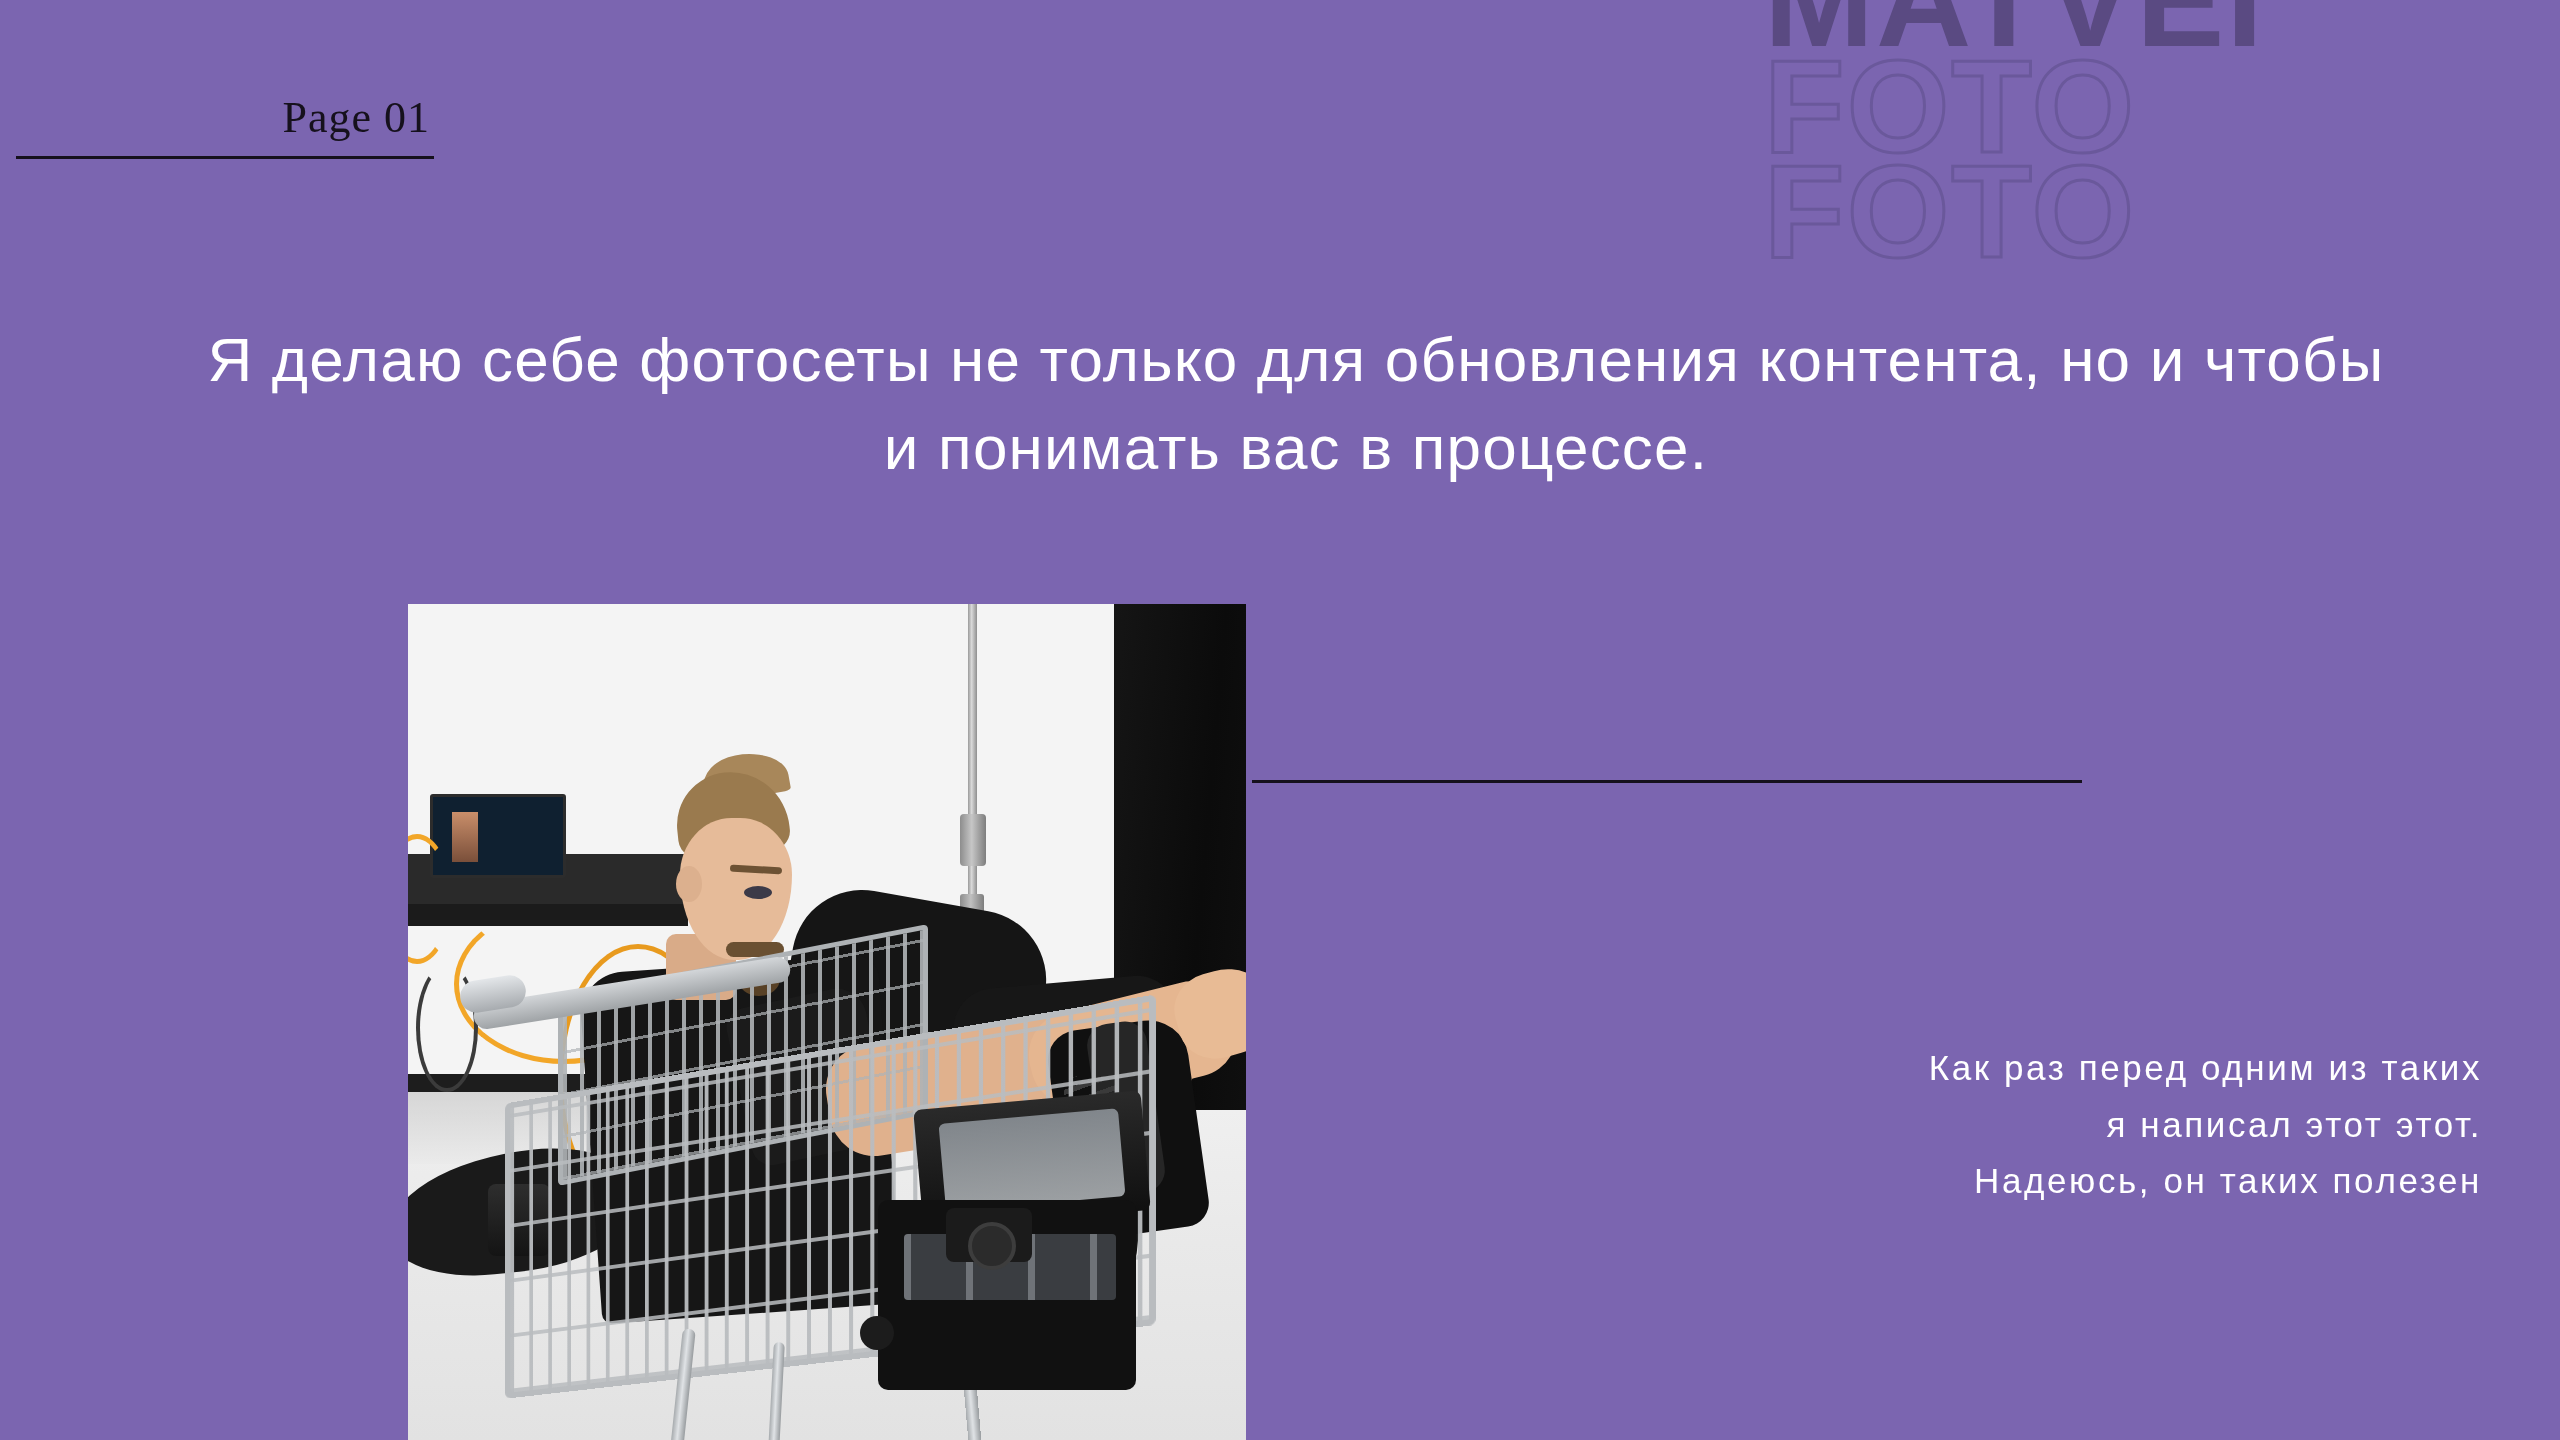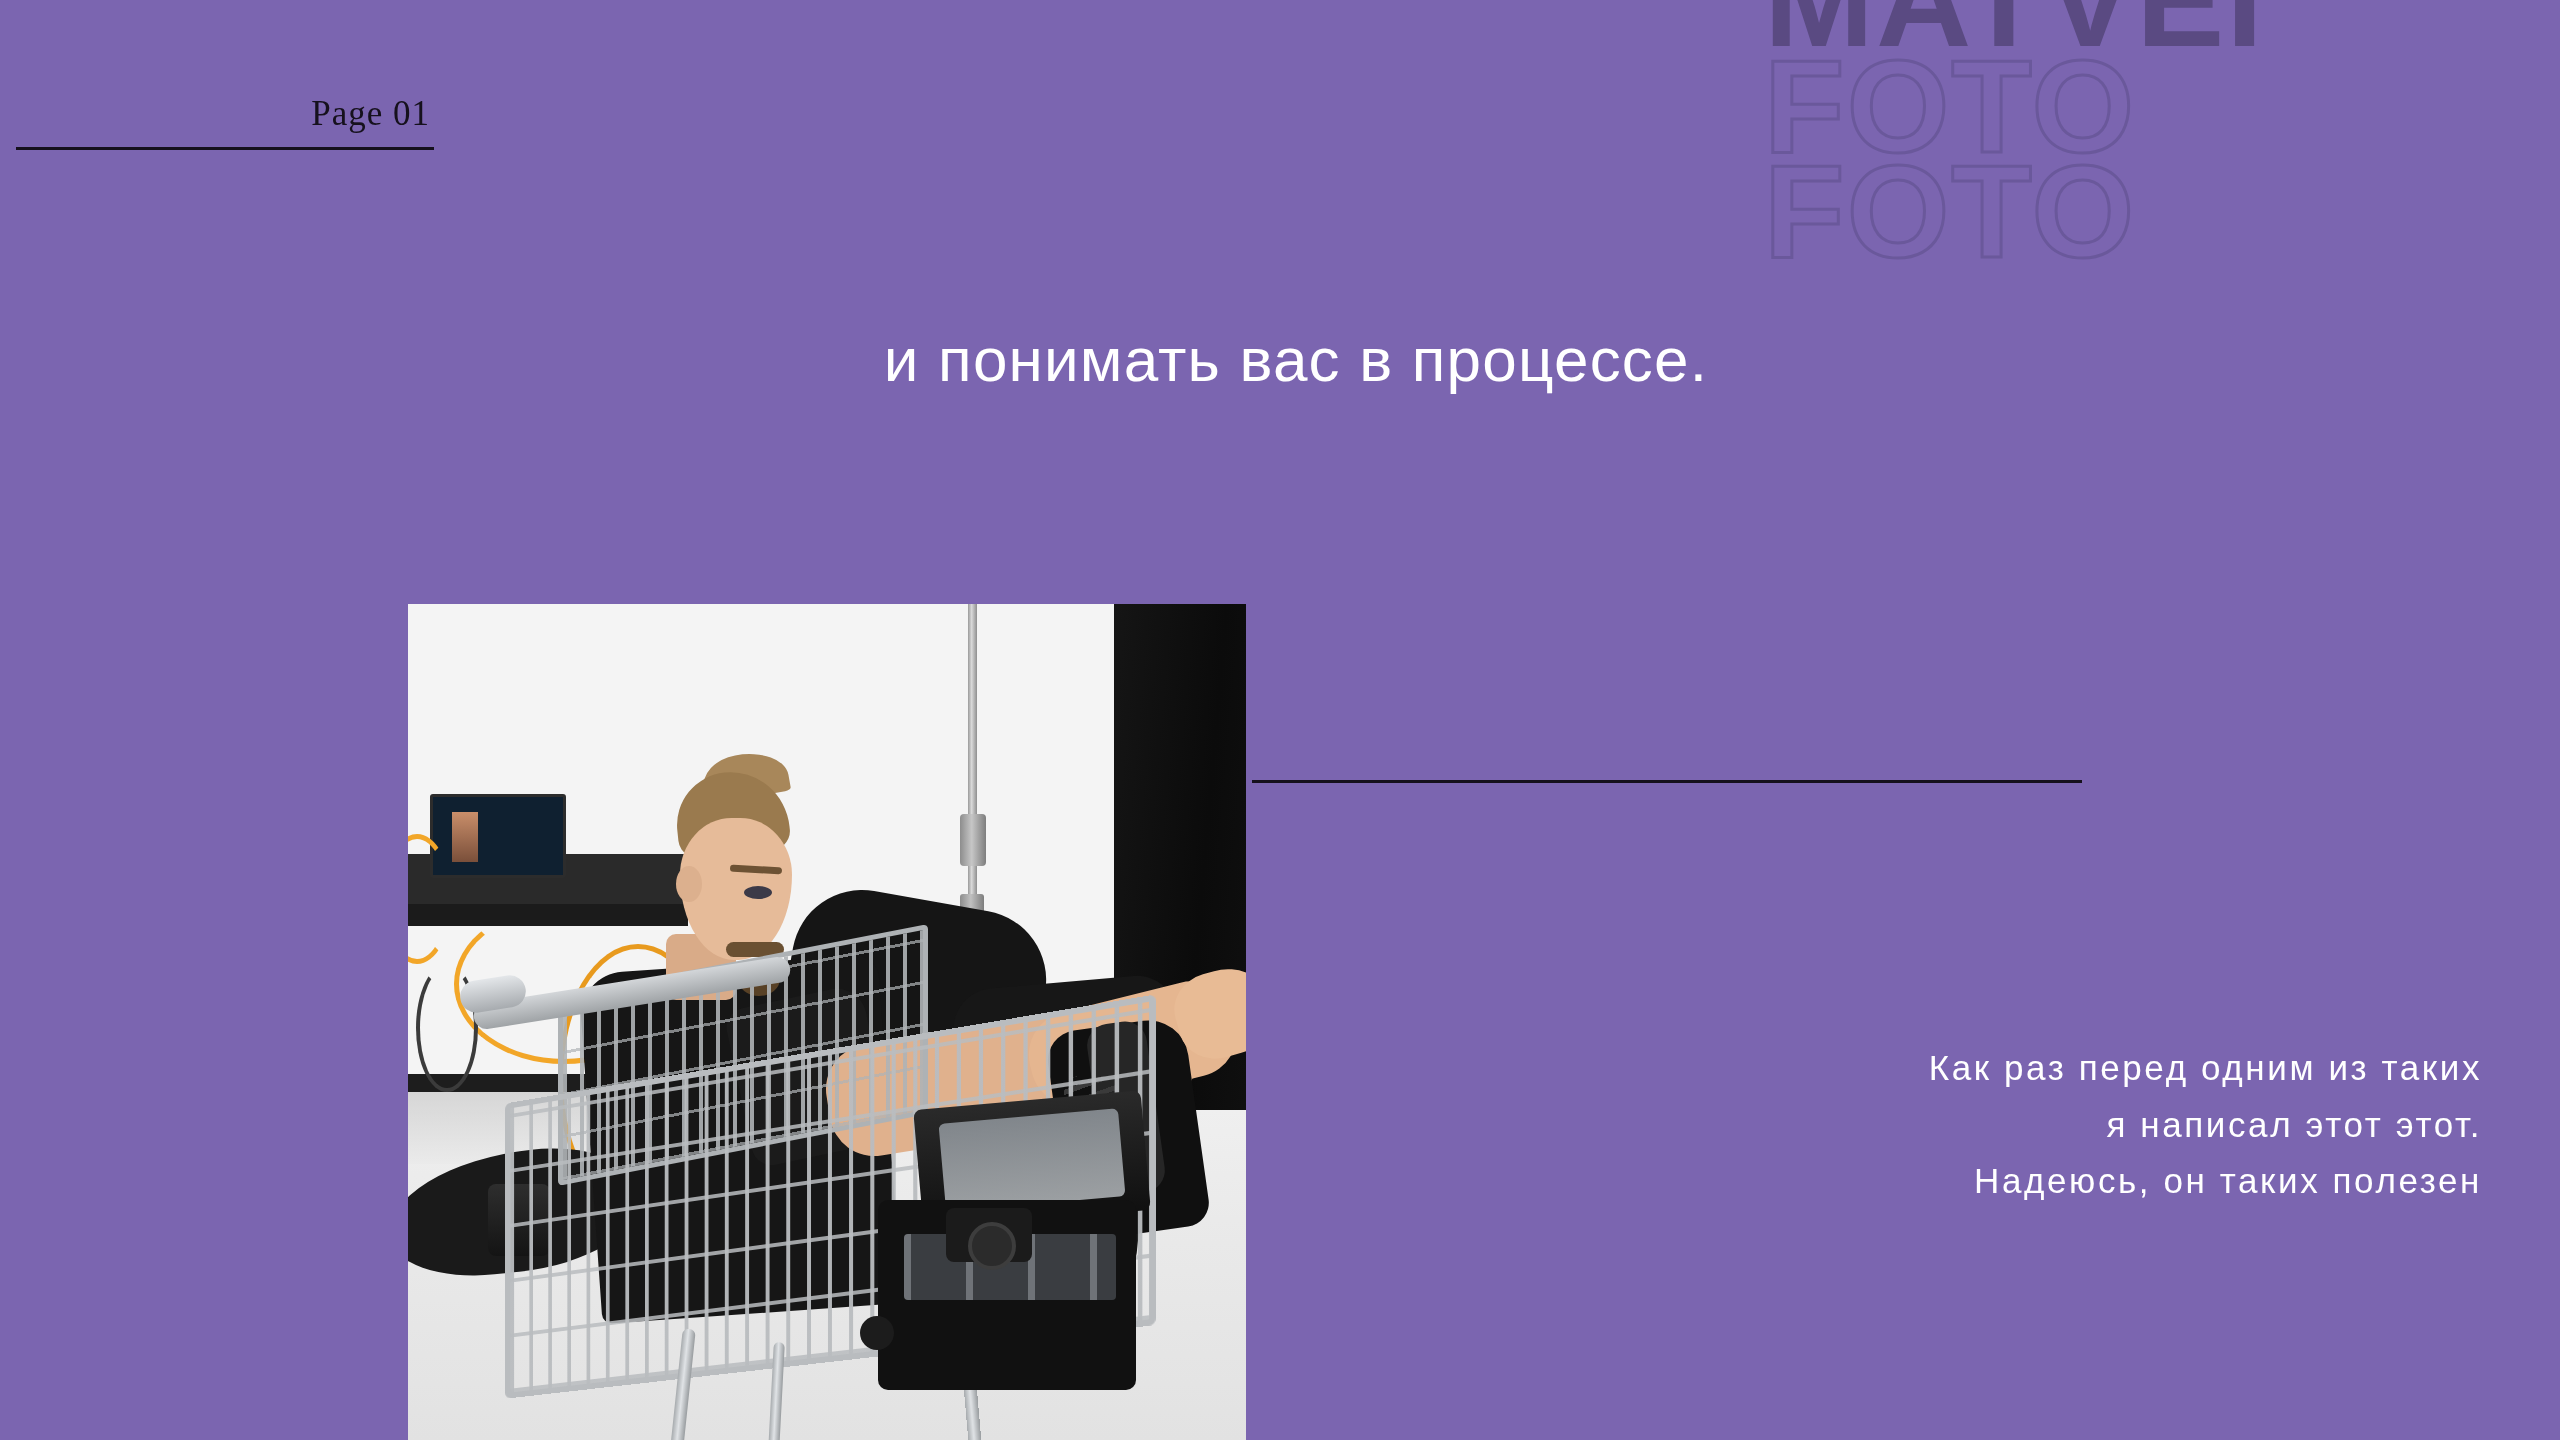--- a/index.html
+++ b/index.html
@@ -54,21 +54,21 @@
 
   
   .page-label-wrap {
     position: absolute;
     top: 96px;
     left: 0;
     width: 418px;
   }
   .page-label {
     font-family: "Liberation Serif", serif;
-    font-size: 35px;
+    font-size: 44px;
     letter-spacing: 1px;
     color: #16111d;
     text-align: right;
     padding-right: 4px;
     line-height: 1;
   }
   .page-rule {
     margin-top: 16px;
     width: 418px;
     height: 3px;
@@ -636,20 +636,21 @@
     <div class="logo-line logo-outline">FOTO</div>
     <div class="logo-line logo-outline">FOTO</div>
   </div>
 
   <div class="page-label-wrap">
     <div class="page-label">Page 01</div>
     <div class="page-rule"></div>
   </div>
 
   <div class="headline">
+    <span class="hl-line">Я делаю себе фотосеты не только для обновления контента, но и чтобы</span>
     <span class="hl-line">и понимать вас в процессе.</span>
   </div>
 
   <div class="photo-frame">
     <div class="photo-scene">
       <div class="sc-blackflag"></div>
       <div class="sc-blackflag2"></div>
       <div class="sc-floor"></div>
 
       <div class="sc-desk-top"></div>

